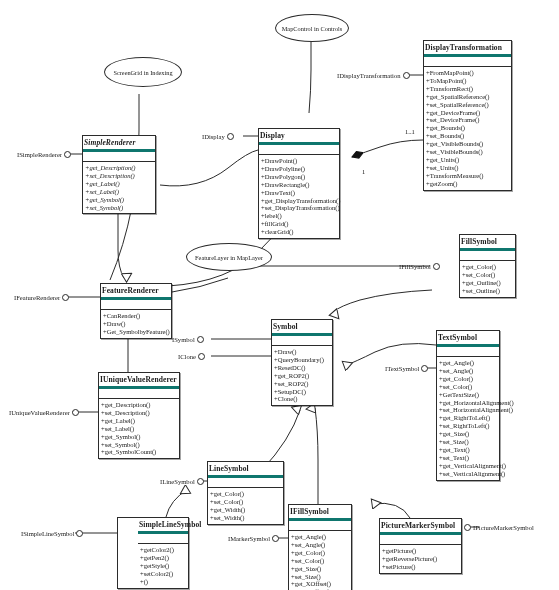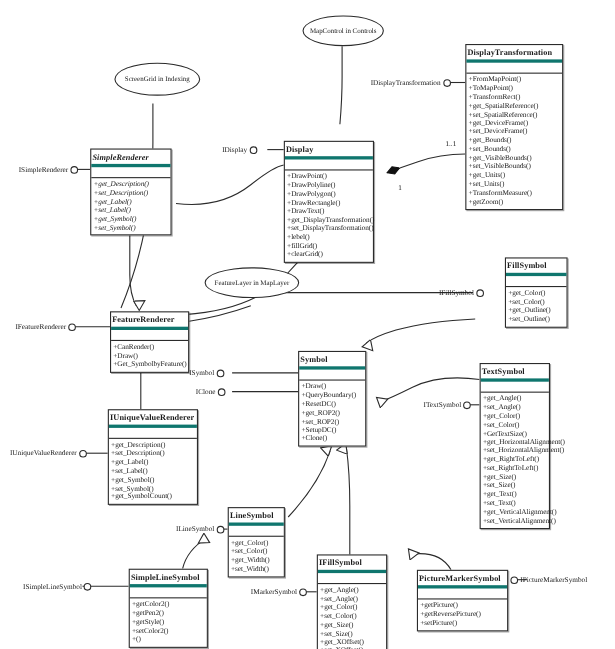--- a/index.html
+++ b/index.html
@@ -291,21 +291,21 @@
       <div>+set_RightToLeft()</div>
       <div>+get_Size()</div>
       <div>+set_Size()</div>
       <div>+get_Text()</div>
       <div>+set_Text()</div>
       <div>+get_VerticalAlignment()</div>
       <div>+set_VerticalAlignment()</div>
     </div>
   </div>
 
-  <div class="cls" style="left:207px;top:461px;width:52px;">
+  <div class="cls" style="left:207px;top:461px;width:77px;">
     <div class="title">LineSymbol</div>
     <div class="attrs"></div>
     <div class="ops">
       <div>+get_Color()</div>
       <div>+set_Color()</div>
       <div>+get_Width()</div>
       <div>+set_Width()</div>
     </div>
   </div>
 
@@ -318,21 +318,21 @@
       <div>+get_Color()</div>
       <div>+set_Color()</div>
       <div>+get_Size()</div>
       <div>+set_Size()</div>
       <div>+get_XOffset()</div>
       <div>+set_XOffset()</div>
 
     </div>
   </div>
 
-  <div class="cls" style="left:117px;top:517px;width:72px;">
+  <div class="cls" style="left:117px;top:517px;width:72px;padding-left:20px;">
     <div class="title">SimpleLineSymbol</div>
     <div class="attrs"></div>
     <div class="ops">
       <div>+getColor2()</div>
       <div>+getPen2()</div>
       <div>+getStyle()</div>
       <div>+setColor2()</div>
       <div>+()</div>
     </div>
   </div>

